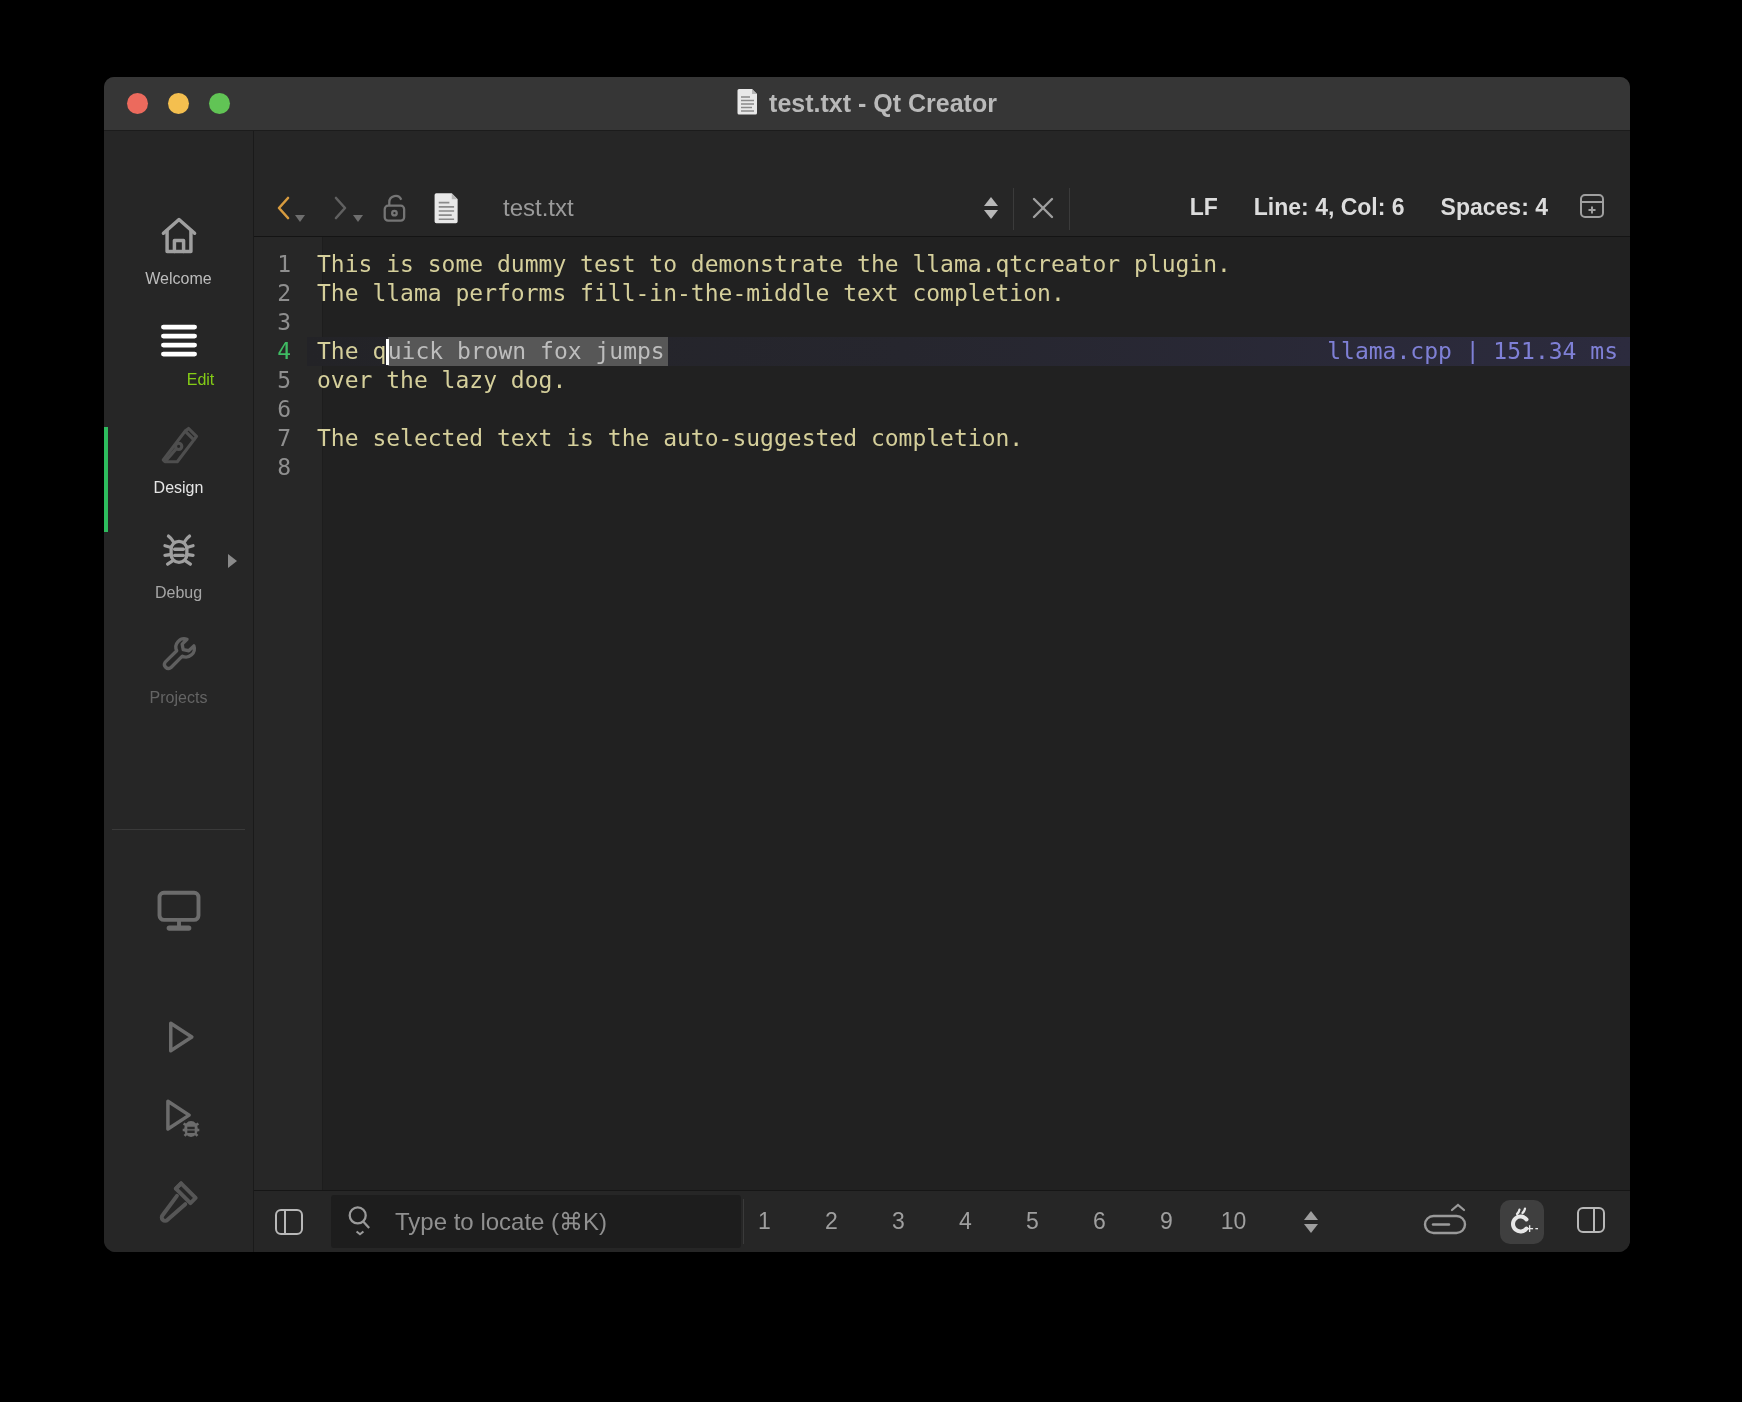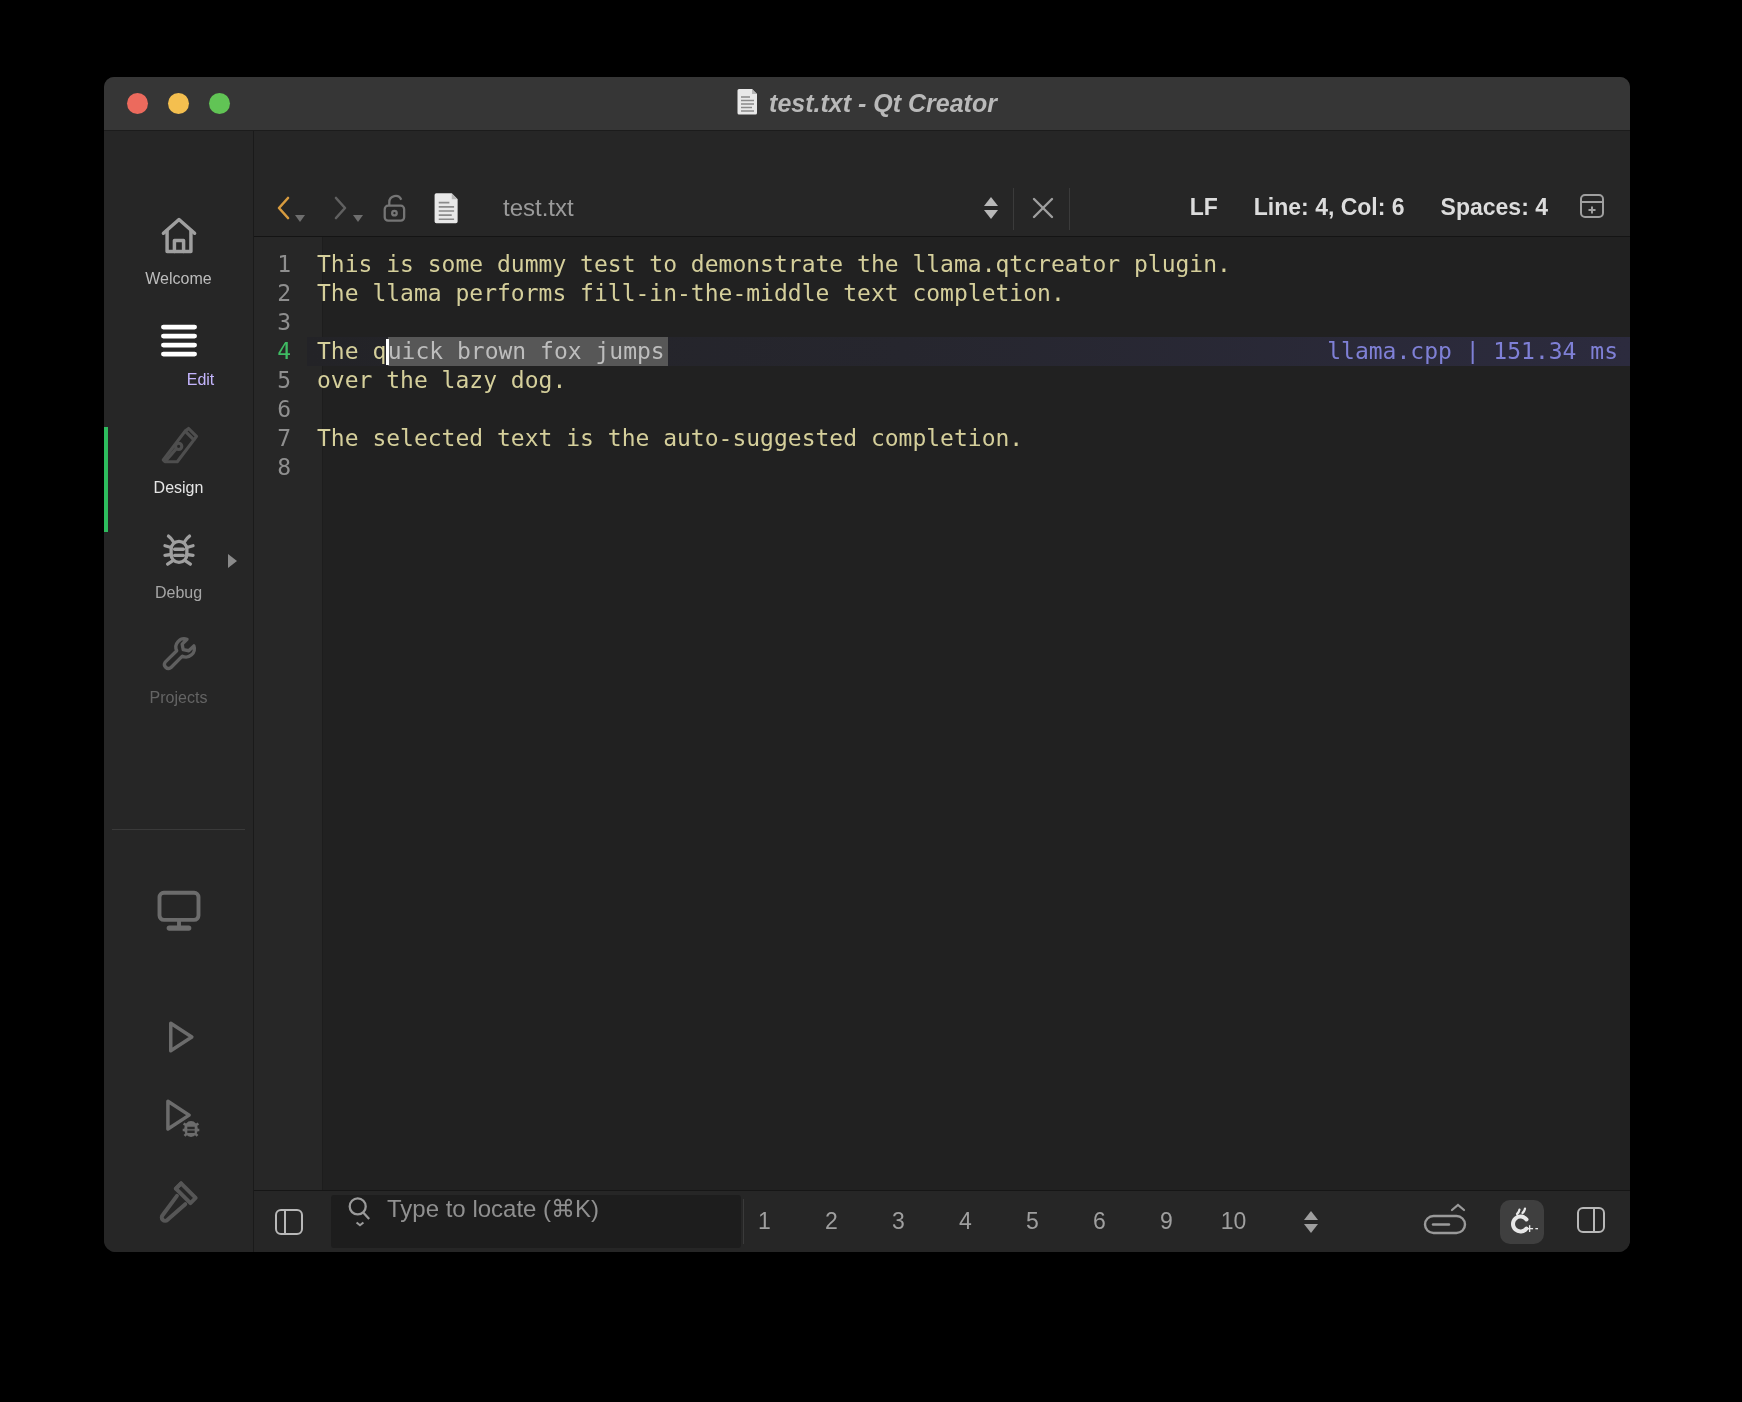--- a/index.html
+++ b/index.html
@@ -11,21 +11,21 @@
             display:flex; flex-direction:column; }
 
   
   .titlebar { height:54px; background:#363636; border-bottom:1px solid #1c1c1c;
               position:relative; flex:none; display:flex; align-items:center; }
   .traffic { display:flex; gap:20px; padding-left:23px; }
   .tl-dot { width:21px; height:21px; border-radius:50%; }
   .tl-red { background:#ec6a5d; } .tl-yellow { background:#f4bf4f; } .tl-green { background:#61c455; }
   .title-center { position:absolute; left:0; right:0; top:0; bottom:0;
                   display:flex; align-items:center; justify-content:center; gap:10px; }
-  .win-title { font-size:25px; font-weight:700; color:#b9b9b9;font-style:italic; }
+  .win-title { font-size:25px; font-weight:700; color:#b9b9b9; }
 
   .body-row { flex:1; display:flex; min-height:0; }
 
   
   .sidebar { width:150px; flex:none; background:#262626; border-right:1px solid #1a1a1a;
              position:relative; }
   .mode { position:absolute; left:0; right:0; height:105px; display:flex;
           flex-direction:column; align-items:center; justify-content:center; gap:8px; }
   .mode-label { font-size:16px; font-weight:400; }
   .active-bar { position:absolute; left:0; top:0; bottom:0; width:4px; background:#2ebd5e; }
@@ -71,22 +71,22 @@
   .ghost { background:#575757; color:#bdbdbd; padding-right:3px; }
   .caret { display:inline-block; width:2.5px; height:26px; background:#ffffff;
            vertical-align:middle; margin-right:-1px; position:relative; z-index:2; }
   .fim-note { margin-left:auto; color:#7f80d6; }
 
   
   .statusbar { height:62px; flex:none; background:#262626; border-top:1px solid #161616;
                position:relative; }
   .sb-abs { position:absolute; top:0; height:100%; display:flex; align-items:center; }
   .locator { position:absolute; left:77px; top:4px; bottom:4px; width:410px;
-             background:#1d1d1d; border-radius:3px; display:flex; align-items:flex-start;
-             gap:12px; padding-left:14px; }
+             background:#1d1d1d; border-radius:3px; display:flex; align-items:center;
+             gap:20px; padding-left:14px; }
   .locator-ph { font-size:24px; color:#909090; font-family:"Liberation Sans","DejaVu Sans",sans-serif; }
   .sb-sep { position:absolute; left:489px; top:8px; bottom:8px; width:1px; background:#3a3a3a; }
   .panes { position:absolute; left:477px; top:0; height:100%; display:flex; }
   .pane-btn { width:67px; height:100%; display:flex; align-items:center; justify-content:center;
               font-size:23px; color:#9f9f9f; }
   .sb-sort { position:absolute; left:1050px; top:0; height:100%; display:flex;
              flex-direction:column; align-items:center; justify-content:center; }
   .sb-right { position:absolute; right:0; top:0; height:100%; display:flex;
               align-items:center; gap:32px; padding-right:24px; }
   .llama-btn { width:44px; height:44px; background:#3f3f3f; border-radius:10px;
@@ -139,21 +139,21 @@
       <div class="mode" style="top:172px;">
         <span class="active-bar" style="top:124px;height:105px;"></span>
         <span>
           <svg width="40" height="36" viewBox="0 0 24 22" stroke="#ffffff" stroke-width="3" stroke-linecap="round">
               <line x1="2.5" y1="2.5" x2="21.5" y2="2.5"></line>
               <line x1="2.5" y1="8" x2="21.5" y2="8"></line>
               <line x1="2.5" y1="13.5" x2="21.5" y2="13.5"></line>
               <line x1="2.5" y1="19" x2="21.5" y2="19"></line>
             </svg>
         </span>
-        <span class="mode-label" style="color:#c4b5fd;margin-left:44px;">Edit</span>
+        <span class="mode-label" style="color:#84cc16;margin-left:44px;">Edit</span>
       </div>
 
       <div class="mode" style="top:277px;">
         <span>
           <svg width="42" height="42" viewBox="0 0 24 24" fill="none" stroke="#4e4e4e" stroke-width="1.8" stroke-linejoin="round">
               <path d="M15.5 3.5 L20.5 8.5 L11 21 L4 21 L3 20 L15.5 3.5z"></path>
               <path d="M4 21 L10.2 13.8"></path>
               <circle cx="11.8" cy="12.2" r="1.8"></circle>
               <path d="M15.5 3.5 L17.5 2 L22 6.5 L20.5 8.5"></path>
             </svg>

